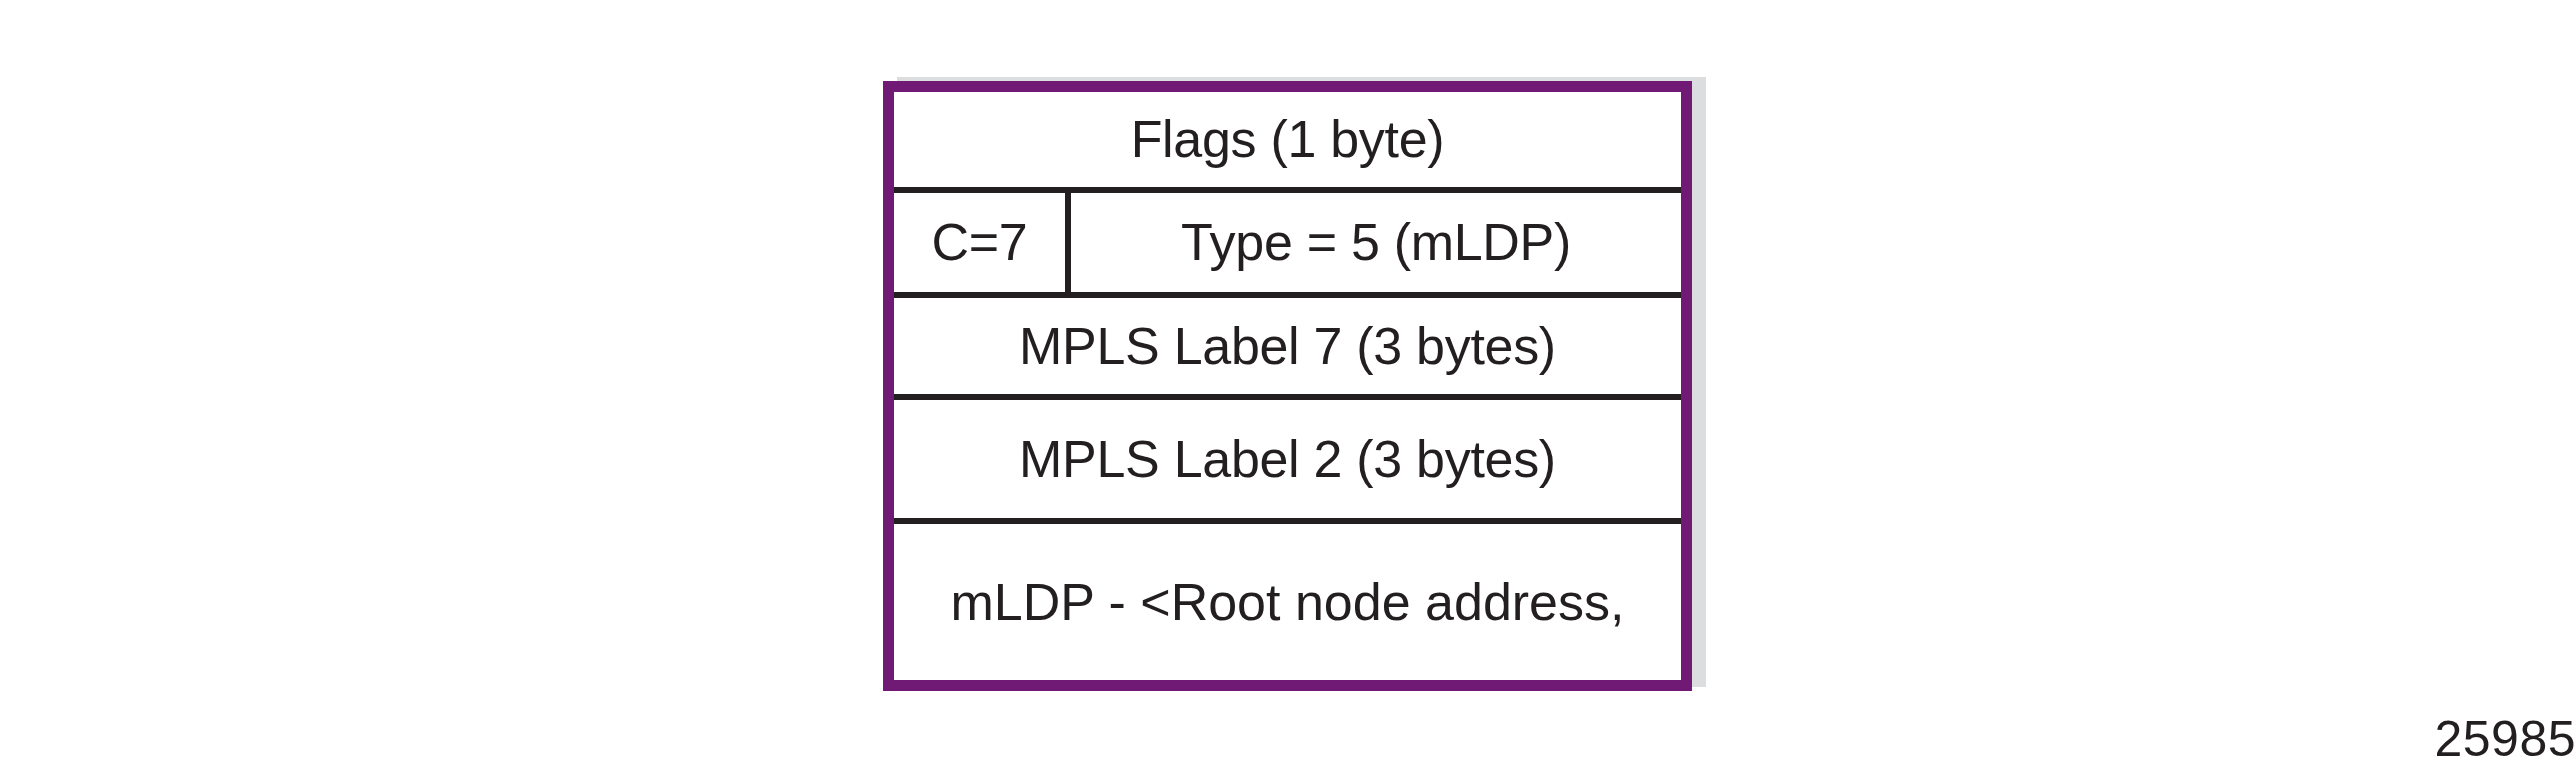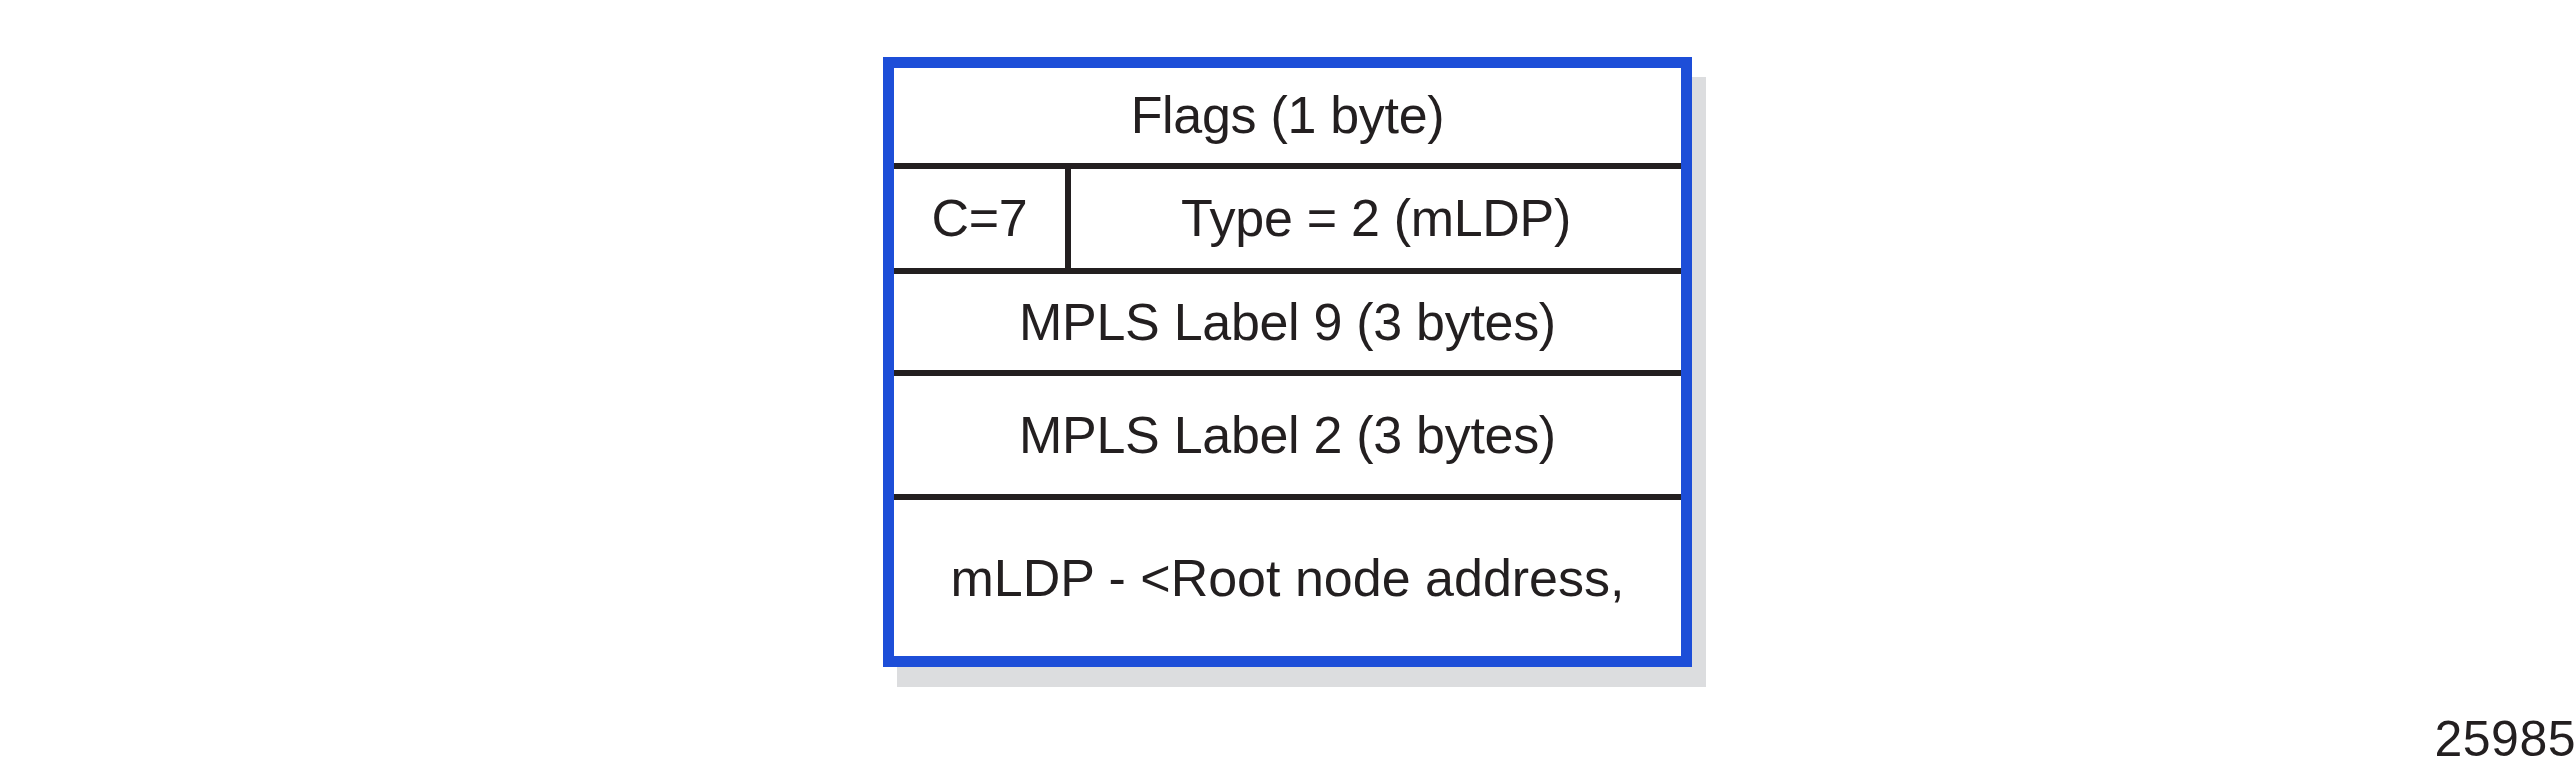--- a/index.html
+++ b/index.html
@@ -32,25 +32,25 @@
     top: 77px;
     width: 809px;
     height: 610px;
     background: #dcdddf;
   }
 
   
   #packet-table {
     position: absolute;
     left: 883px;
-    top: 57px;
+    top: 81px;
     width: 809px;
     height: 610px;
     box-sizing: border-box;
-    border: 11px solid #1d4ed8;
+    border: 11px solid #701a75;
     background: #ffffff;
     display: flex;
     flex-direction: column;
   }
 
   .packet-row {
     box-sizing: border-box;
     background: #ffffff;
     display: flex;
     align-items: center;
@@ -130,26 +130,26 @@
 
     <div class="packet-row row-flags">
       <div class="cell-text">Flags (1 byte)</div>
     </div>
 
     <div class="packet-row row-ctype">
       <div class="cell-c">
         <div class="cell-text">C=7</div>
       </div>
       <div class="cell-type">
-        <div class="cell-text">Type = 2 (mLDP)</div>
+        <div class="cell-text">Type = 5 (mLDP)</div>
       </div>
     </div>
 
     <div class="packet-row row-label1">
-      <div class="cell-text">MPLS Label 9 (3 bytes)</div>
+      <div class="cell-text">MPLS Label 7 (3 bytes)</div>
     </div>
 
     <div class="packet-row row-label2">
       <div class="cell-text">MPLS Label 2 (3 bytes)</div>
     </div>
 
     <div class="packet-row row-mldp">
       <div class="cell-mldp-text">
         <span class="mldp-line">mLDP - &lt;Root node address,</span>
       </div>

